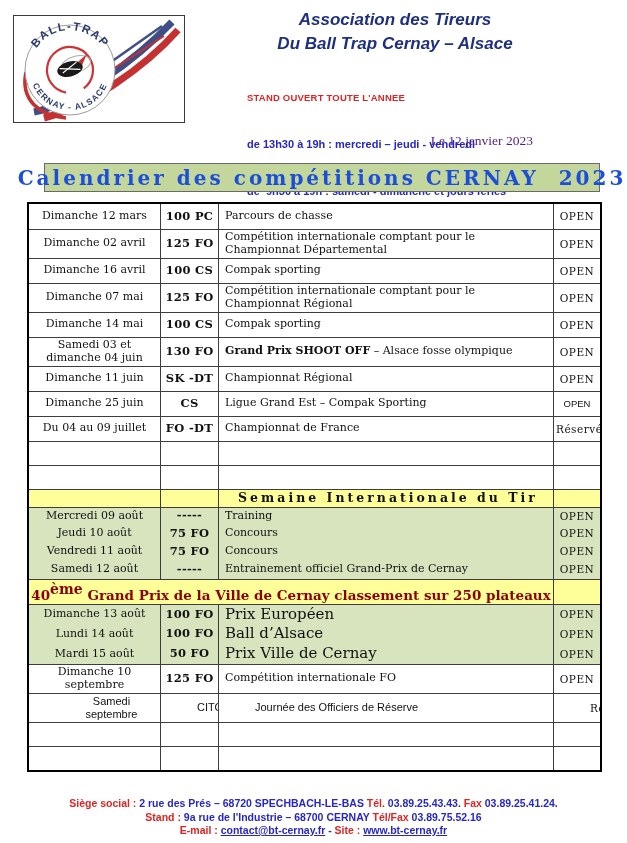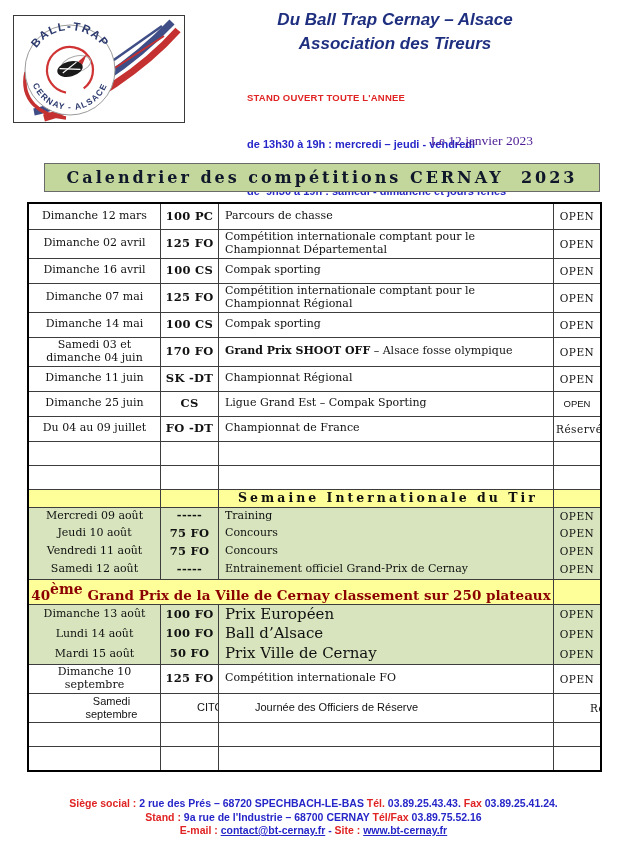--- a/index.html
+++ b/index.html
@@ -18,21 +18,21 @@
                font-style:italic;font-weight:bold;color:var(--navy);font-size:17px;line-height:24px;}
   .hours-block{position:absolute;left:247px;top:60px;line-height:15px;white-space:pre;}
   .stand-line{color:var(--red);font-weight:bold;font-size:9.5px;letter-spacing:.2px;}
   .hour-line{color:var(--blue);font-weight:bold;font-size:11px;margin-top:2px;}
   .doc-date{position:absolute;top:133px;right:94px;font-family:"Liberation Serif",serif;
             font-size:13.5px;color:#4c1d95;}
 
   
   .cal-banner{position:absolute;left:44px;top:163px;width:556px;height:29px;background:var(--banner-green);
               border:1px solid #6a6a6a;display:flex;align-items:center;justify-content:center;}
-  .cal-banner span{font-family:"DejaVu Serif",serif;font-weight:bold;font-size:16px;color:#0f172a;
+  .cal-banner span{font-family:"DejaVu Serif",serif;font-weight:bold;font-size:20px;color:#1d4ed8;
                    letter-spacing:3px;white-space:pre;}
 
   
   table.cal{position:absolute;left:27px;top:202px;width:573px;border-collapse:separate;border-spacing:0;
             border:2px solid #000;table-layout:fixed;font-family:"DejaVu Serif",serif;color:var(--ink);}
   td{border-top:1px solid #3d3d3d;border-left:1px solid #3d3d3d;padding:1px 2px;font-size:11px;
      vertical-align:middle;overflow:hidden;line-height:1.18;}
   td:first-child{border-left:none;}
   tr:first-child > td{border-top:none;margin-left:31px;}
   tr.g-mid > td, tr.g-end > td{border-top:none;margin-top:47px;}
@@ -97,22 +97,22 @@
       <text font-family="Liberation Sans, sans-serif" font-size="11.5" font-weight="bold" fill="#2c3a6e" letter-spacing="1.5">
         <textPath href="#arcTop" startOffset="50%" text-anchor="middle">BALL-TRAP</textPath>
       </text>
       <text font-family="Liberation Sans, sans-serif" font-size="8.5" font-weight="bold" fill="#2c3a6e" letter-spacing="1.2">
         <textPath href="#arcBottom" startOffset="50%" text-anchor="middle">CERNAY - ALSACE</textPath>
       </text>
     </svg>
   </div>
 
   <div class="title-block">
+    <div>Association des Tireurs</div>
     <div>Du Ball Trap Cernay – Alsace</div>
-    <div>Association des Tireurs</div>
   </div>
 
   <div class="hours-block">
     <div class="stand-line">STAND OUVERT TOUTE L'ANNEE</div>
     <div class="hour-line">de 13h30 à 19h : mercredi – jeudi - vendredi</div>
     <div class="hour-line">de  9h30 à 19h : samedi - dimanche et jours fériés</div>
   </div>
 
   <div class="doc-date">Le 12 janvier 2023</div>
 
@@ -153,21 +153,21 @@
           <td class="status-cell">OPEN</td>
         </tr>
         <tr class="row-event">
           <td class="date-cell">Dimanche 14 mai</td>
           <td class="type-cell">100 CS</td>
           <td class="desc-cell">Compak sporting</td>
           <td class="status-cell">OPEN</td>
         </tr>
         <tr class="row-event">
           <td class="date-cell">Samedi 03 et dimanche 04 juin</td>
-          <td class="type-cell">170 FO</td>
+          <td class="type-cell">130 FO</td>
           <td class="desc-cell"><b>Grand Prix SHOOT OFF</b> – Alsace fosse olympique</td>
           <td class="status-cell">OPEN</td>
         </tr>
         <tr class="row-event">
           <td class="date-cell">Dimanche 11 juin</td>
           <td class="type-cell">SK -DT</td>
           <td class="desc-cell">Championnat Régional</td>
           <td class="status-cell">OPEN</td>
         </tr>
         <tr class="row-event status-sans">

